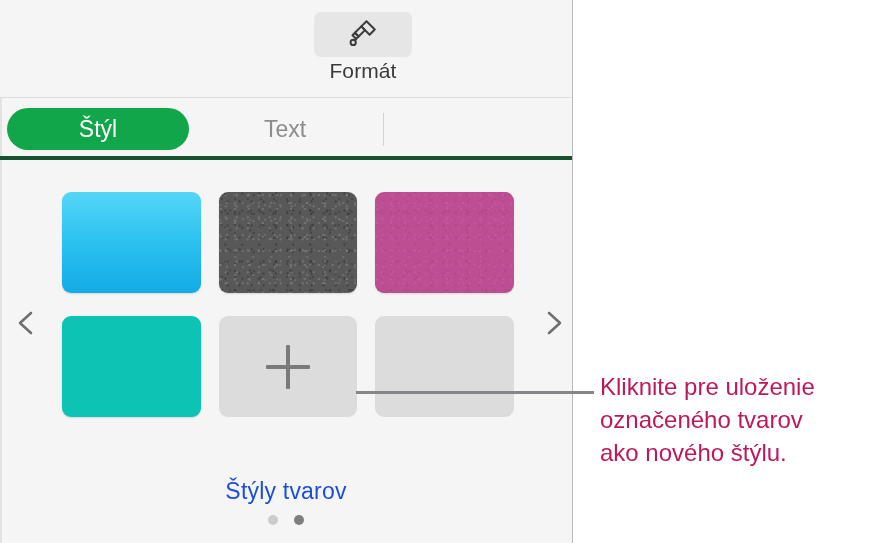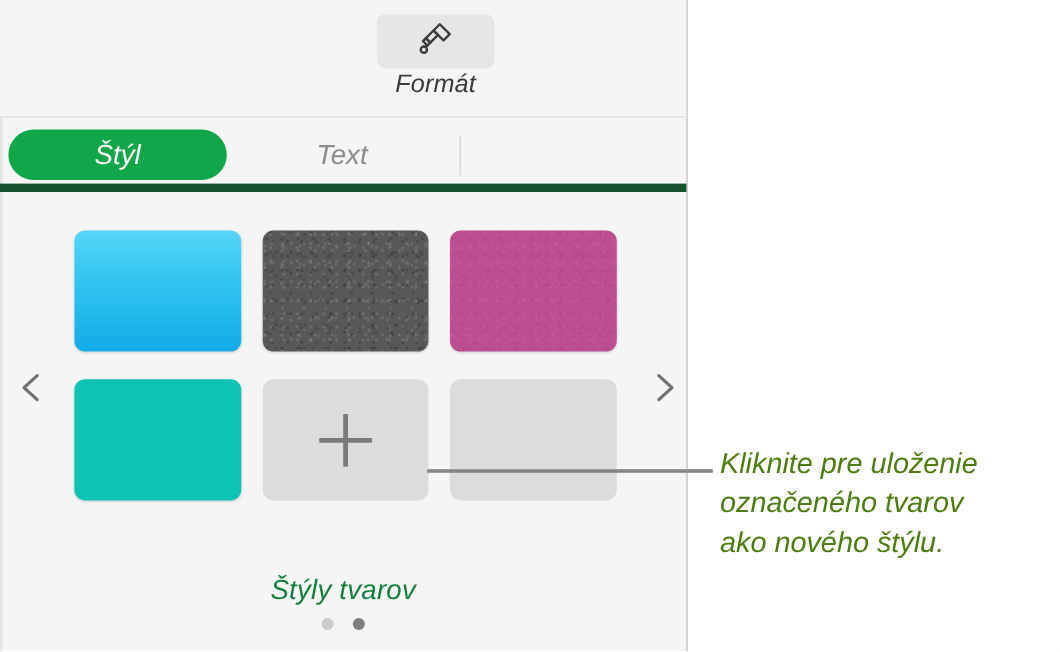--- a/index.html
+++ b/index.html
@@ -14,21 +14,20 @@
     -webkit-font-smoothing: antialiased;
     overflow: hidden;
     position: relative;
   }
 
   #screen {
     position: relative;
     width: 883px;
     height: 447px;
     background: #ffffff;
-    font-style: italic;
   }
 
   
   .inspector {
     position: absolute;
     left: 0;
     top: 0;
     width: 573px;
     height: 543px;
     background: #f5f5f5;
@@ -76,21 +75,21 @@
     color: #3b3b3b;
     margin-top: 2px;
     letter-spacing: 0.1px;
   }
 
   
   .tabbar {
     position: absolute;
     left: 0; top: 99px;
     width: 572px; height: 61px;
-    border-bottom: 7px solid #14532d;
+    border-bottom: 4px solid #14532d;
     box-sizing: border-box;
   }
   .tab {
     position: absolute;
     top: 9px;
     height: 42px;
     line-height: 42px;
     text-align: center;
     font-size: 23px;
     color: #8c8c8c;
@@ -187,21 +186,21 @@
 
   
   .panel-footer {
     position: absolute;
     left: 0; top: 478px;
     width: 572px;
     text-align: center;
   }
   .footer-label {
     font-size: 23px;
-    color: #15803d;
+    color: #1d4ed8;
     letter-spacing: .2px;
   }
   .dots {
     margin-top: 10px;
     display: flex;
     justify-content: center;
     gap: 16px;
   }
   .dot {
     width: 10px; height: 10px;
@@ -216,21 +215,21 @@
     left: 356px; top: 391px;
     width: 238px; height: 3px;
     background: #85858a;
   }
   .callout-text {
     position: absolute;
     left: 600px; top: 370px;
     width: 280px;
     font-size: 24px;
     line-height: 33px;
-    color: #4d7c0f;
+    color: #be185d;
   }
   .callout-text div { white-space: nowrap; }
 </style>
 </head>
 <body>
 
 <div id="screen">
 
   <div class="inspector">
     <div class="inspector-edge-left"></div>

